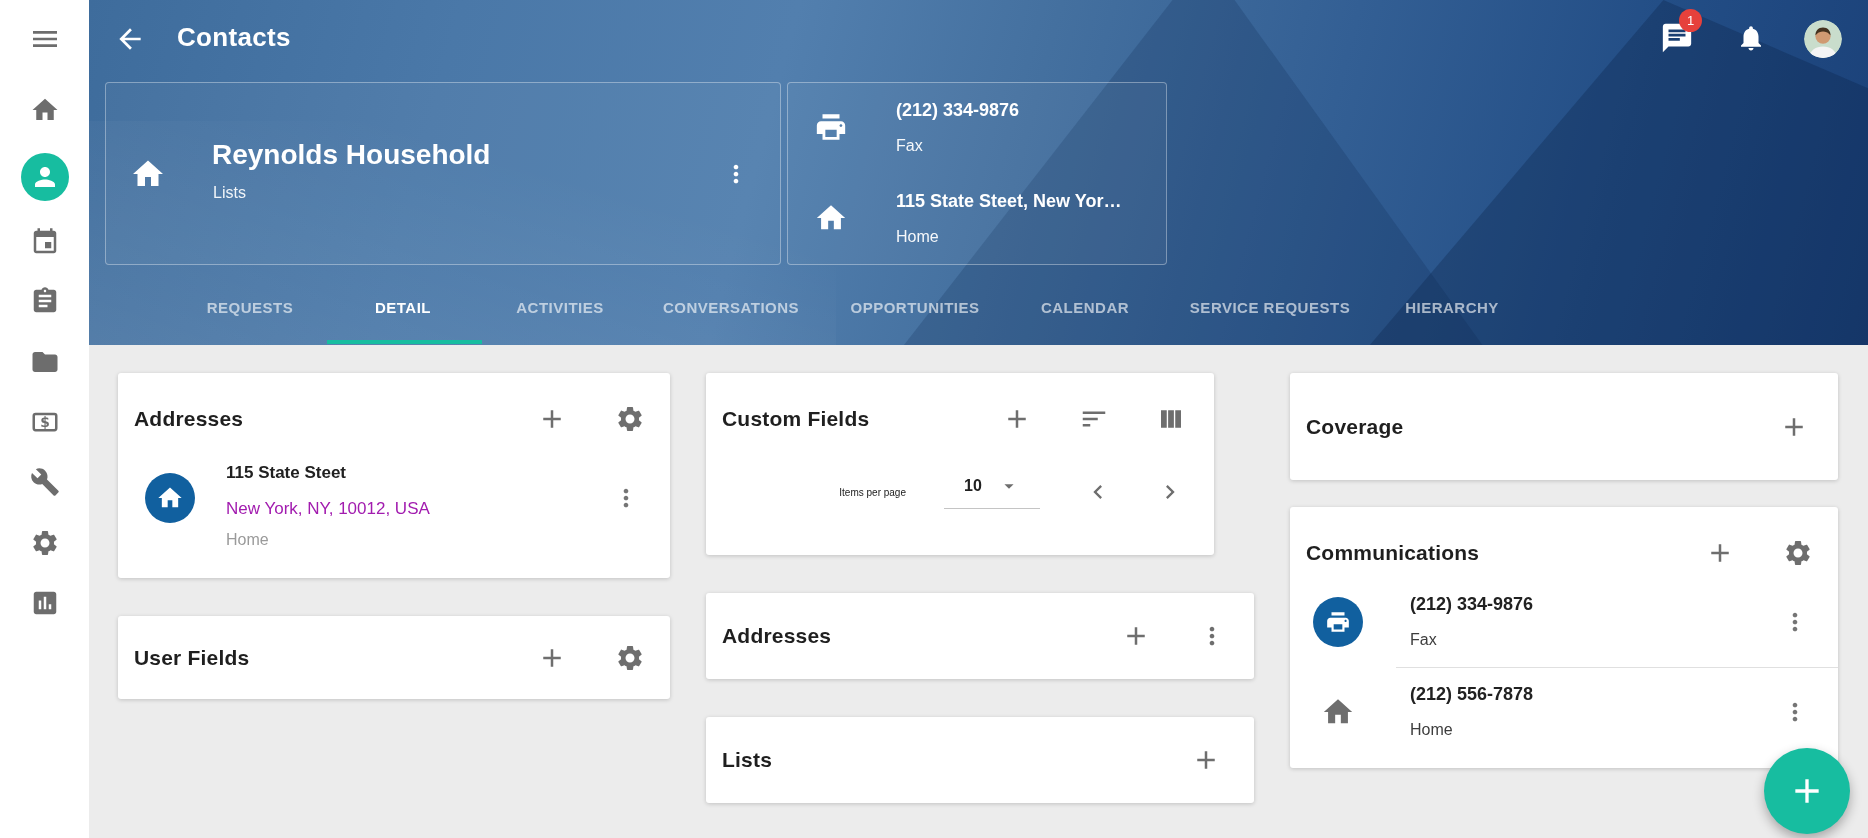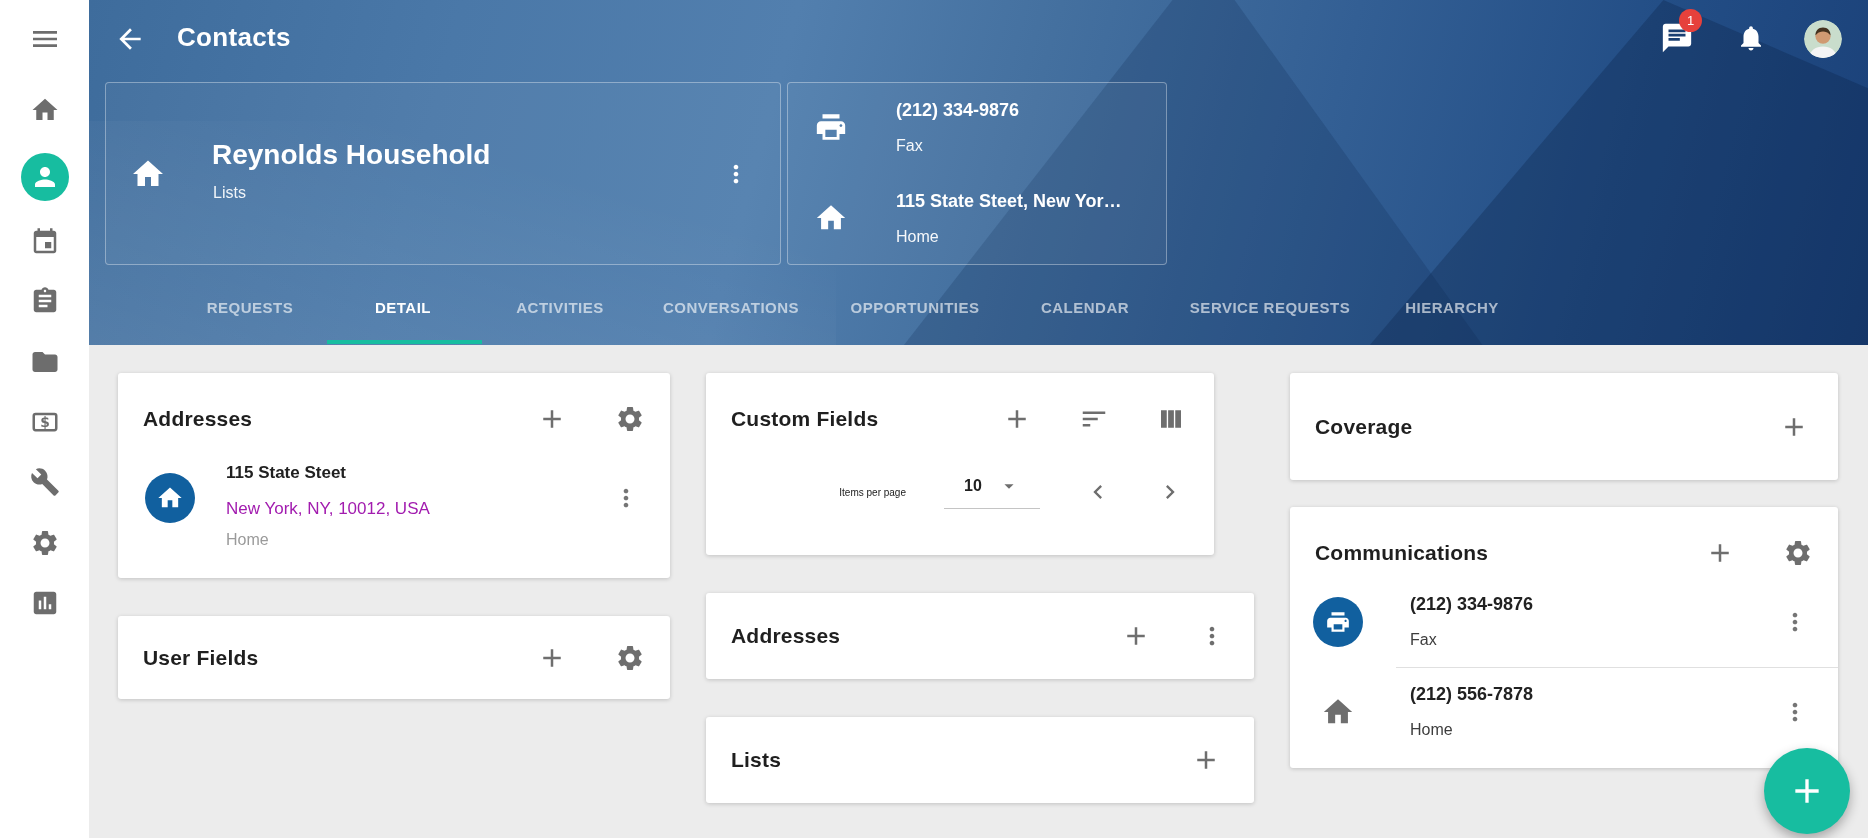--- a/index.html
+++ b/index.html
@@ -50,21 +50,21 @@
 
   
   .tab{position:absolute;top:299px;transform:translateX(-50%);font-size:15px;font-weight:600;letter-spacing:.5px;
     color:rgba(255,255,255,0.62);white-space:nowrap;cursor:pointer;}
   .tab.active{color:#ffffff;}
   .tab-underline{position:absolute;left:238px;top:340px;width:155px;height:4px;background:#17bda0;}
 
   
   .card{position:absolute;background:#fff;border-radius:3px;box-shadow:0 1px 4px rgba(0,0,0,0.18);}
   .card-title{font-size:21px;font-weight:600;color:#1f1f1f;letter-spacing:.2px;}
-  .card-head{position:absolute;left:25px;right:0;display:flex;align-items:center;}
+  .card-head{position:absolute;left:16px;right:0;display:flex;align-items:center;}
   .card-head .sp{flex:1;}
   .cicon{color:#6e6e6e;cursor:pointer;}
   .head-top{top:26px;height:40px;}
   .head-center{top:0;bottom:0;}
 
   .addresses{left:118px;top:373px;width:552px;height:205px;}
   .userfields{left:118px;top:616px;width:552px;height:83px;}
   .customfields{left:706px;top:373px;width:508px;height:182px;}
   .categories{left:706px;top:593px;width:548px;height:86px;}
   .lists{left:706px;top:717px;width:548px;height:86px;}

